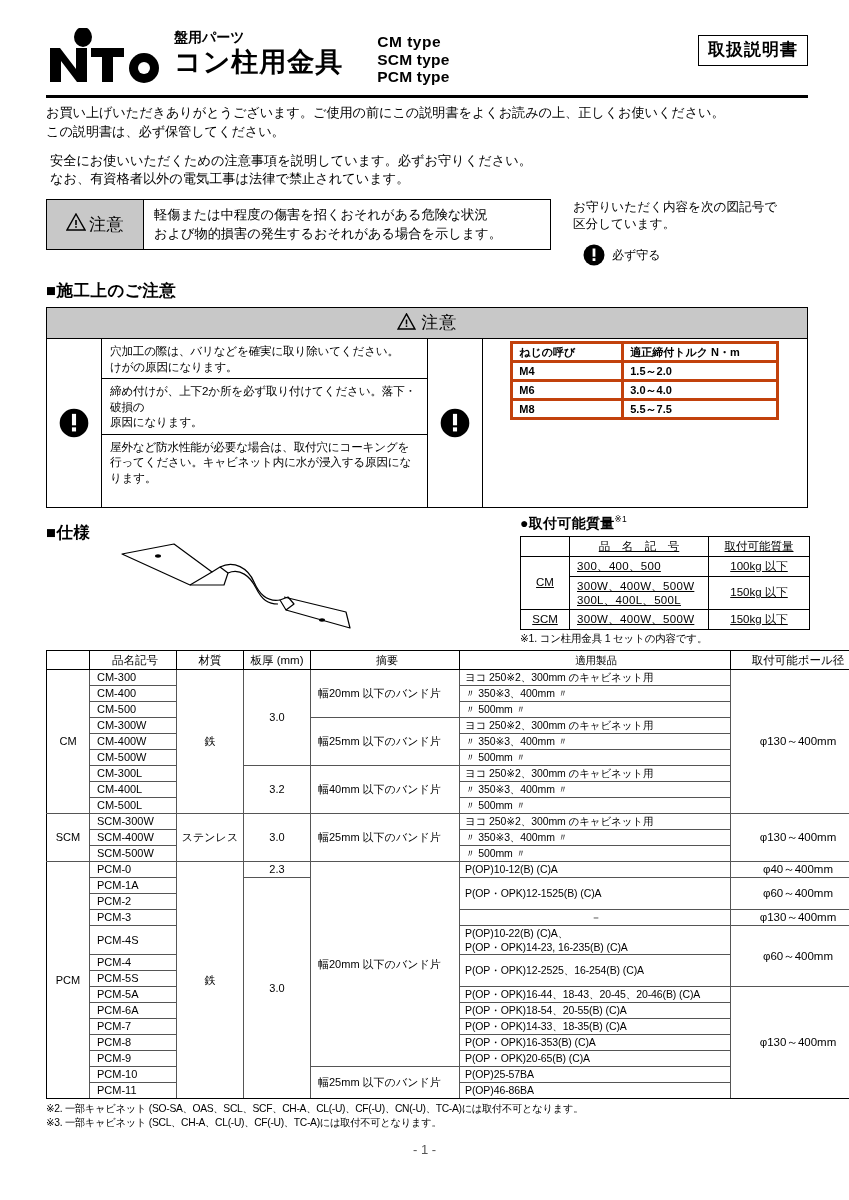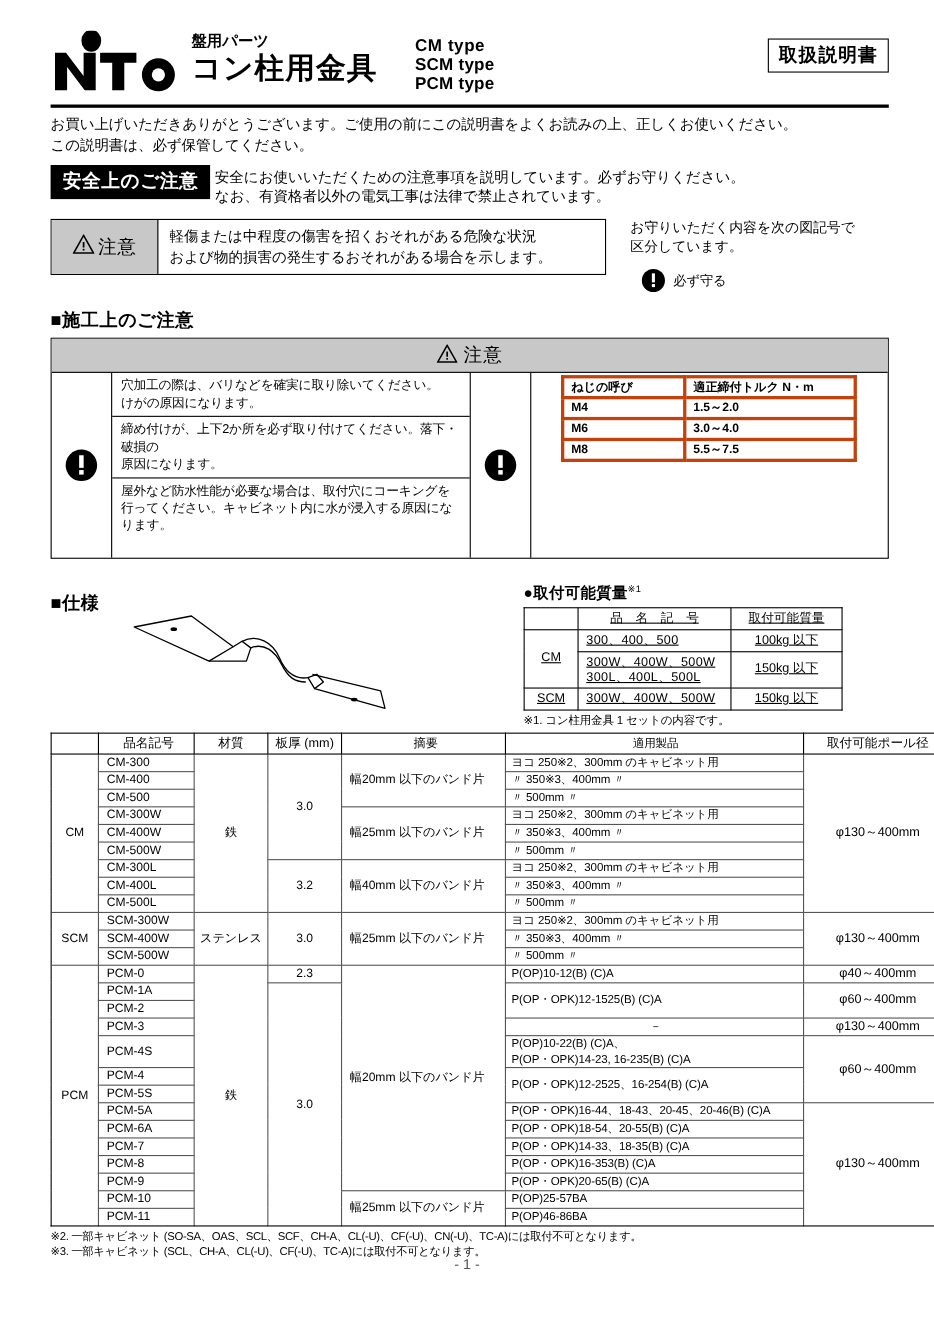--- a/index.html
+++ b/index.html
@@ -231,21 +231,22 @@
     line-height: 14px;
     font-weight: bold;
   }
   table.torque th { letter-spacing: 0px; }
   table.torque .c1 { width: 96px; }
   table.torque .c2 { width: 140px; }
 
   
   .spec-top {
     display: flex;
-    margin-top: 20px;
+    margin-top: 4px;
+    gap: 44px;
   }
   .spec-left {
     width: 430px;
     flex: 0 0 430px;
     position: relative;
     height: 130px;
   }
   .spec-right { flex: 1 1 auto; padding-top: 2px; }
   .bullet-h {
     font-size: 14px;
@@ -364,21 +365,20 @@
     </div>
   </div>
   <div class="rule"></div>
 
   <div class="intro">
     <div>お買い上げいただきありがとうございます。ご使用の前にこの説明書をよくお読みの上、正しくお使いください。</div>
     <div>この説明書は、必ず保管してください。</div>
   </div>
 
   <div class="safety-row">
-    <div class="safety-tag">安全上のご注意</div>
     <div class="safety-text">
       <div>安全にお使いいただくための注意事項を説明しています。必ずお守りください。</div>
       <div>なお、有資格者以外の電気工事は法律で禁止されています。</div>
     </div>
   </div>
 
   <div class="caution-row">
     <div class="caution-box">
       <div class="caution-label">
         <span>

